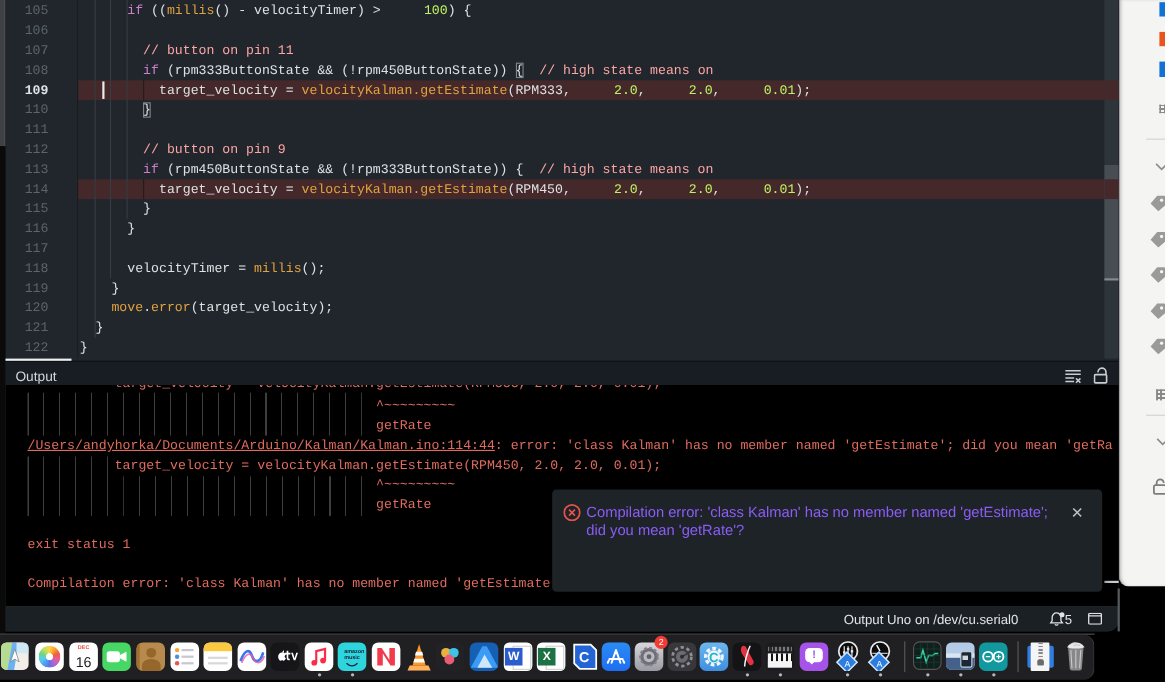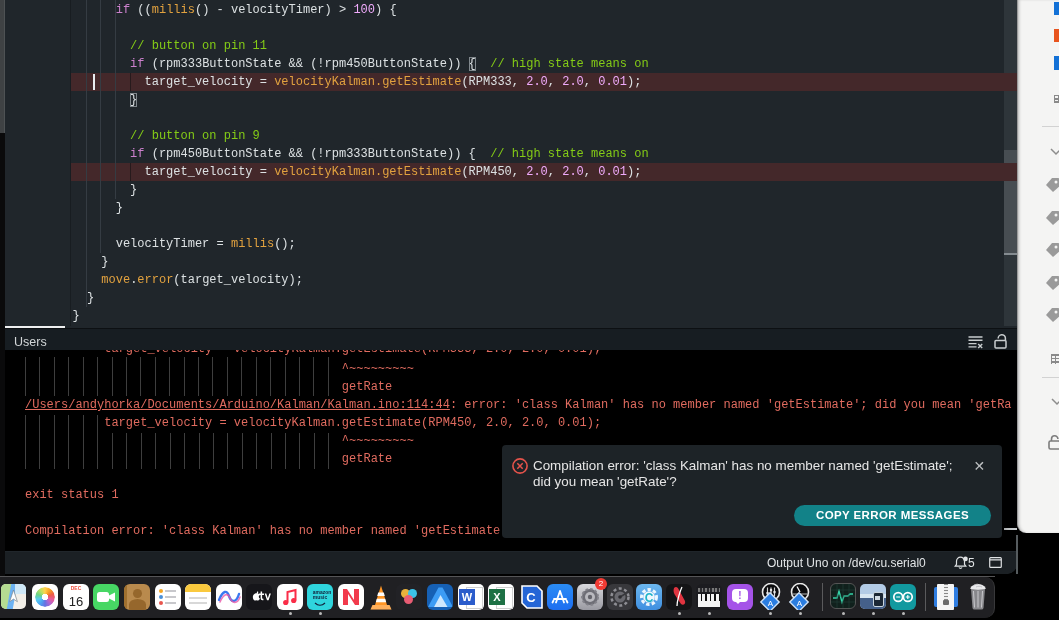--- a/index.html
+++ b/index.html
@@ -2,22 +2,22 @@
 <html><head><meta charset="utf-8">
 <style>
   html,body{margin:0;padding:0;}
   body{width:1059px;height:620px;background:#000;position:relative;overflow:hidden;
        font-family:"Liberation Sans",sans-serif;}
   .abs{position:absolute;}
   pre{margin:0;font-family:"Liberation Mono",monospace;font-size:12px;line-height:18px;}
   
   .kw{color:#cb80cc;}
   .fn{color:#e2a23f;}
-  .cm{color:#84cc16;}
-  .nm{color:#f0abfc;}
+  .cm{color:#fca5a5;}
+  .nm{color:#bef264;margin-left:32px;}
   .bm{outline:1px solid #80878c;outline-offset:-1px;}
 </style></head>
 <body>
 
 <div class="abs" style="left:0;top:0;width:5px;height:133px;background:#3f4244;"></div>
 <div class="abs" style="left:4px;top:0;width:1px;height:133px;background:#4e5254;"></div>
 <div class="abs" style="left:0;top:133px;width:5px;height:444px;background:#0a0a0b;"></div>
 
 <div class="abs" id="ide" style="left:5px;top:0;width:1012px;height:574px;background:#20262b;border-radius:0 0 10px 0;overflow:hidden;">
 
@@ -26,20 +26,38 @@
 
   <div class="abs" style="left:65px;top:0;width:1px;height:326px;background:#181d21;"></div>
   <div class="abs" style="left:81px;top:0;width:1px;height:307px;background:#353c43;"></div>
   <div class="abs" style="left:95px;top:0;width:1px;height:253px;background:#353c43;"></div>
   <div class="abs" style="left:110px;top:0;width:1px;height:199px;background:#353c43;"></div>
   <div class="abs" style="left:124.6px;top:73px;width:1px;height:18px;background:rgba(10,12,14,.5);z-index:3;"></div>
   <div class="abs" style="left:124.6px;top:163px;width:1px;height:18px;background:rgba(10,12,14,.5);z-index:3;"></div>
 
   <div class="abs" style="left:88px;top:74px;width:2px;height:16px;background:#e8ecef;z-index:5;"></div>
 
+  <pre class="abs" style="left:0;top:1px;width:39px;text-align:right;color:#5b6468;">105
+106
+107
+108
+<span style="color:#dde2e5;font-weight:bold;">109</span>
+110
+111
+112
+113
+114
+115
+116
+117
+118
+119
+120
+121
+122</pre>
 
   <pre class="abs" style="left:67.5px;top:1px;color:#dce1e3;z-index:2;">      <span class="kw">if</span> ((<span class="fn">millis</span>() - velocityTimer) &gt; <span class="nm">100</span>) {
 
         <span class="cm">// button on pin 11</span>
         <span class="kw">if</span> (rpm333ButtonState &amp;&amp; (!rpm450ButtonState)) <span class="bm">{</span>  <span class="cm">// high state means on</span>
           target_velocity = <span class="fn">velocityKalman.getEstimate</span>(RPM333, <span class="nm">2.0</span>, <span class="nm">2.0</span>, <span class="nm">0.01</span>);
         <span class="bm">}</span>
 
         <span class="cm">// button on pin 9</span>
         <span class="kw">if</span> (rpm450ButtonState &amp;&amp; (!rpm333ButtonState)) {  <span class="cm">// high state means on</span>
@@ -54,21 +72,21 @@
 }</pre>
 
   <div class="abs" style="left:999px;top:0;width:13px;height:326px;background:#2e353a;"></div>
   <div class="abs" style="left:999px;top:150px;width:13px;height:104px;background:#474d52;"></div>
   <div class="abs" style="left:999px;top:253px;width:13px;height:2px;background:#848b90;"></div>
   <div class="abs" style="left:999px;top:73px;width:13px;height:18px;background:#44282a;"></div>
   <div class="abs" style="left:999px;top:163px;width:13px;height:18px;background:#44282a;"></div>
 
   <div class="abs" style="left:0;top:328px;width:1012px;height:22px;background:#171d22;border-top:1px solid #0d1013;box-sizing:border-box;"></div>
   <div class="abs" style="left:-3px;top:326px;width:63px;height:2px;background:#eeeff0;"></div>
-  <div class="abs" style="left:9px;top:334.5px;color:#d2d6d8;font-size:12.5px;">Users</div>
+  <div class="abs" style="left:9px;top:334.5px;color:#d2d6d8;font-size:12.5px;">Output</div>
 
   <svg class="abs" style="left:963px;top:336px;" width="15" height="13" viewBox="0 0 15 13">
     <g stroke="#c9cdcf" stroke-width="1.4" fill="none">
       <path d="M0.5,1 h14 M0.5,4.3 h14 M0.5,7.6 h8 M0.5,10.9 h8"></path>
     </g>
     <path d="M10.2,8 l4,4 m0,-4 l-4,4" stroke="#c9cdcf" stroke-width="1.4"></path>
   </svg>
 
   <svg class="abs" style="left:989px;top:332px;" width="15" height="17" viewBox="0 0 15 17">
     <rect x="1" y="8.5" width="11" height="7.5" rx="1" fill="none" stroke="#c9cdcf" stroke-width="1.5"></rect>
@@ -109,23 +127,22 @@
 </div>
 
 <div class="abs" style="left:1004px;top:527.5px;width:13px;height:2px;background:#c8ccce;z-index:15;"></div>
 <div class="abs" style="left:1016px;top:535px;width:1.5px;height:39px;background:#565c5f;"></div>
 
 <div class="abs" style="left:501.5px;top:444.8px;width:500px;height:93px;background:#1d2327;border-radius:4px;box-shadow:0 3px 10px rgba(0,0,0,.55);z-index:20;">
   <svg class="abs" style="left:10.5px;top:13.5px;" width="16" height="16" viewBox="0 0 16 16">
     <circle cx="8" cy="8" r="7.1" fill="none" stroke="#e5534b" stroke-width="1.6"></circle>
     <path d="M5.3,5.3 l5.4,5.4 m0,-5.4 l-5.4,5.4" stroke="#e5534b" stroke-width="1.5"></path>
   </svg>
-  <div class="abs" style="left:31.5px;top:13.5px;width:440px;color:#e5e5e5;font-size:13.4px;line-height:15.5px;">Compilation error: 'class Kalman' has no member named 'getEstimate';<br>did you mean 'getRate'?</div>
+  <div class="abs" style="left:31.5px;top:13.5px;width:440px;color:#8b5cf6;font-size:13.4px;line-height:15.5px;">Compilation error: 'class Kalman' has no member named 'getEstimate';<br>did you mean 'getRate'?</div>
   <div class="abs" style="left:472px;top:13px;color:#bcbfc1;font-size:14px;">✕</div>
-  <div class="abs" style="left:292.5px;top:60px;width:197px;height:21.5px;background:#128288;border-radius:11px;color:#fff;font-size:11.5px;font-weight:bold;letter-spacing:.4px;text-align:center;line-height:21.5px;">COPY ERROR MESSAGES</div>
 </div>
 
 <div class="abs" style="left:1017px;top:0;width:42px;height:533px;background:#f4f4f3;border-left:1px solid #9b9b9b;box-shadow:inset 2px 0 3px -1px rgba(0,0,0,.25);border-radius:0 0 0 9px;overflow:hidden;">
   <div class="abs" style="left:36px;top:2px;width:10px;height:13px;background:#1371d6;"></div>
   <div class="abs" style="left:36px;top:29px;width:10px;height:13px;background:#e8541e;"></div>
   <div class="abs" style="left:36px;top:56px;width:10px;height:14px;background:#1371d6;"></div>
 
   <div class="abs" style="left:36px;top:95px;width:12px;height:8px;background:repeating-linear-gradient(to right,#8a8a8a 0 1.5px,transparent 1.5px 4px),repeating-linear-gradient(#8a8a8a 0 1.5px,transparent 1.5px 3.2px);"></div>
   <div class="abs" style="left:24px;top:126px;width:18px;height:1px;background:#d2d2d2;"></div>
 

